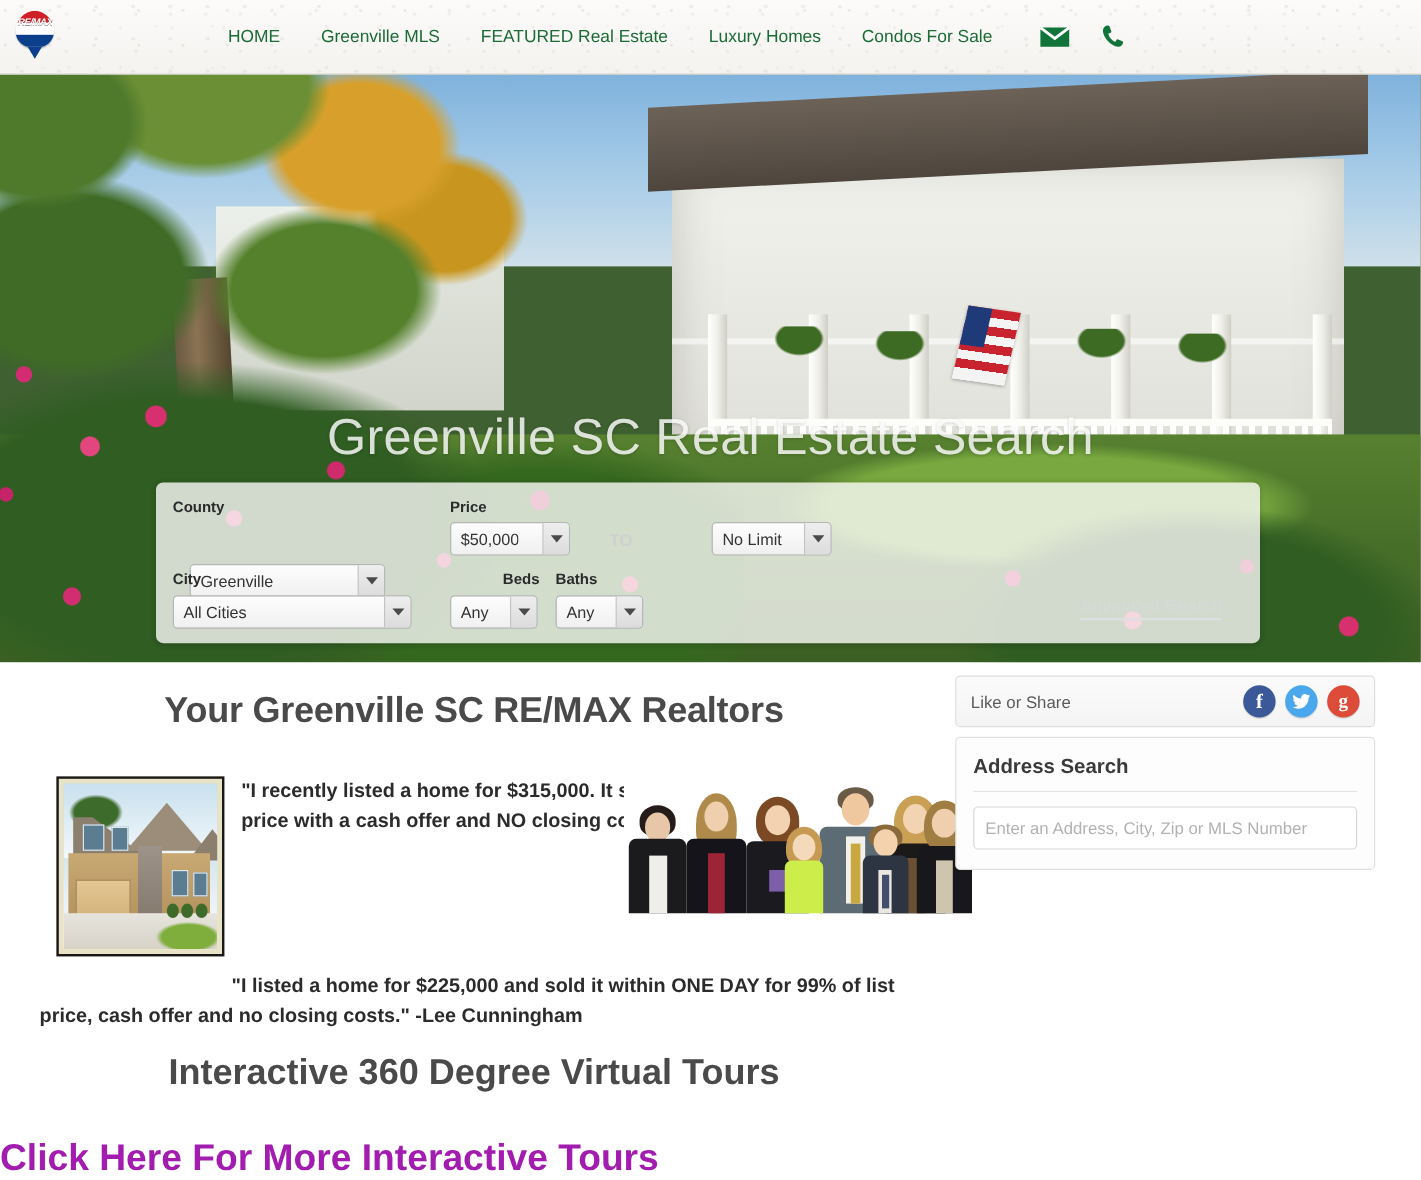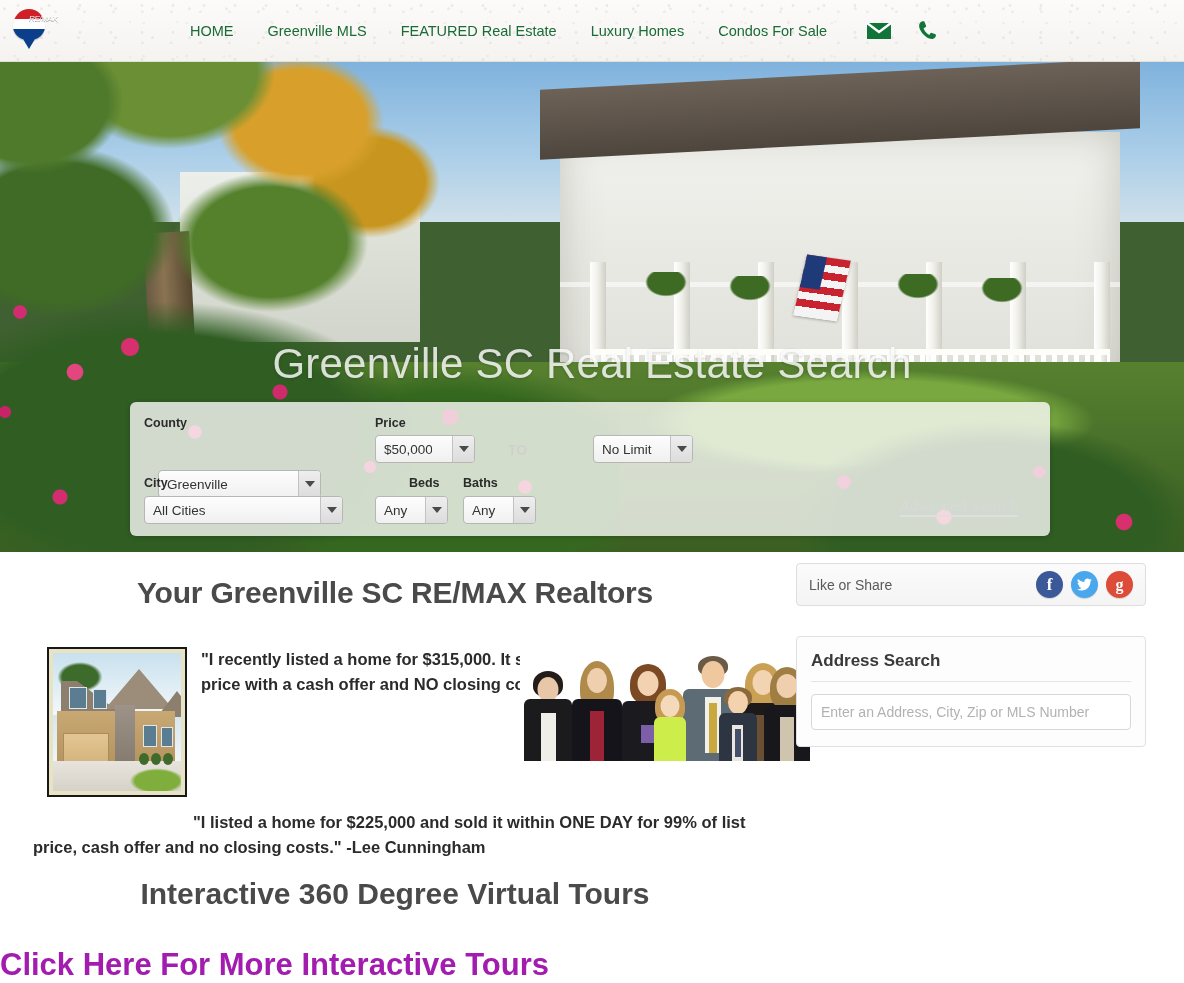--- a/index.html
+++ b/index.html
@@ -50,23 +50,23 @@
     width: 32px; height: 31px;
     border-radius: 50% 50% 46% 46% / 56% 56% 44% 44%;
     overflow: hidden;
     box-shadow: 0 1px 1px rgba(0,0,0,.25);
   }
   .balloon .env i { position: absolute; left: 0; width: 100%; display: block; }
   .balloon .st-red   { top: 0;    height: 34%; background: #cf2027; }
   .balloon .st-white { top: 34%;  height: 32%; background: #ffffff; }
   .balloon .st-blue  { top: 66%;  height: 34%; background: #0b3f8c; }
   .balloon .remax {
-    position: absolute; left: 17px; top: 5px;
+    position: absolute; left: 3px; top: 5px;
     font-family: "Liberation Sans", sans-serif;
-    font-style: italic; font-weight: normal;
+    font-style: italic; font-weight: bold;
     font-size: 8px; color: #ffffff; letter-spacing: -.4px;
     text-shadow: 0 1px 0 rgba(0,0,0,.4);
     z-index: 3;
   }
   .balloon .basket {
     position: absolute; left: 11px; top: 30px;
     width: 0; height: 0;
     border-left: 6px solid transparent;
     border-right: 6px solid transparent;
     border-top: 10px solid #0b3f8c;
@@ -461,21 +461,21 @@
     display: flex; align-items: center; justify-content: center;
     margin-left: 8px; cursor: pointer;
     color: #fff; font-weight: bold;
     box-shadow: 0 1px 1px rgba(0,0,0,.15);
   }
   .soc-fb { background: #3b5998; font-family: "Liberation Serif", serif; font-size: 17px; }
   .soc-tw { background: #4aa7ec; font-size: 14px; }
   .soc-gp { background: #dd4b39; font-family: "Liberation Serif", serif; font-size: 16px; }
 
   .addr-box {
-    margin-top: 30px;
+    margin-top: 8px;
     border: 1px solid #e0e0e0;
     border-radius: 4px;
     background: #fdfdfd;
     padding: 14px 14px 16px 14px;
   }
   .addr-title {
     font-size: 17px; font-weight: bold; color: #3a3a3a;
     padding-bottom: 10px;
     border-bottom: 1px solid #e4e4e4;
     margin-bottom: 12px;
@@ -580,21 +580,21 @@
     <div class="fld-label" style="left:245px; top:14px;">Price</div>
     <div class="sel" style="left:245px; top:33px; width:100px;gap:20px;">
       <span class="val">$50,000</span>
       <span class="arw"></span>
     </div>
     <div class="sel" style="left:437px; top:33px; width:100px;margin-left:26px;">
       <span class="val">No Limit</span>
       <span class="arw"></span>
     </div>
 
-    <div class="fld-label" style="left:235px; top:74px;padding-left:44px;">Beds</div>
+    <div class="fld-label" style="left:245px; top:74px;padding-left:44px;">Beds</div>
     <div class="sel" style="left:245px; top:94px; width:73px;">
       <span class="val">Any</span>
       <span class="arw"></span>
     </div>
 
     <div class="fld-label" style="left:333px; top:74px;">Baths</div>
     <div class="sel" style="left:333px; top:94px; width:73px;">
       <span class="val">Any</span>
       <span class="arw"></span>
     </div>

